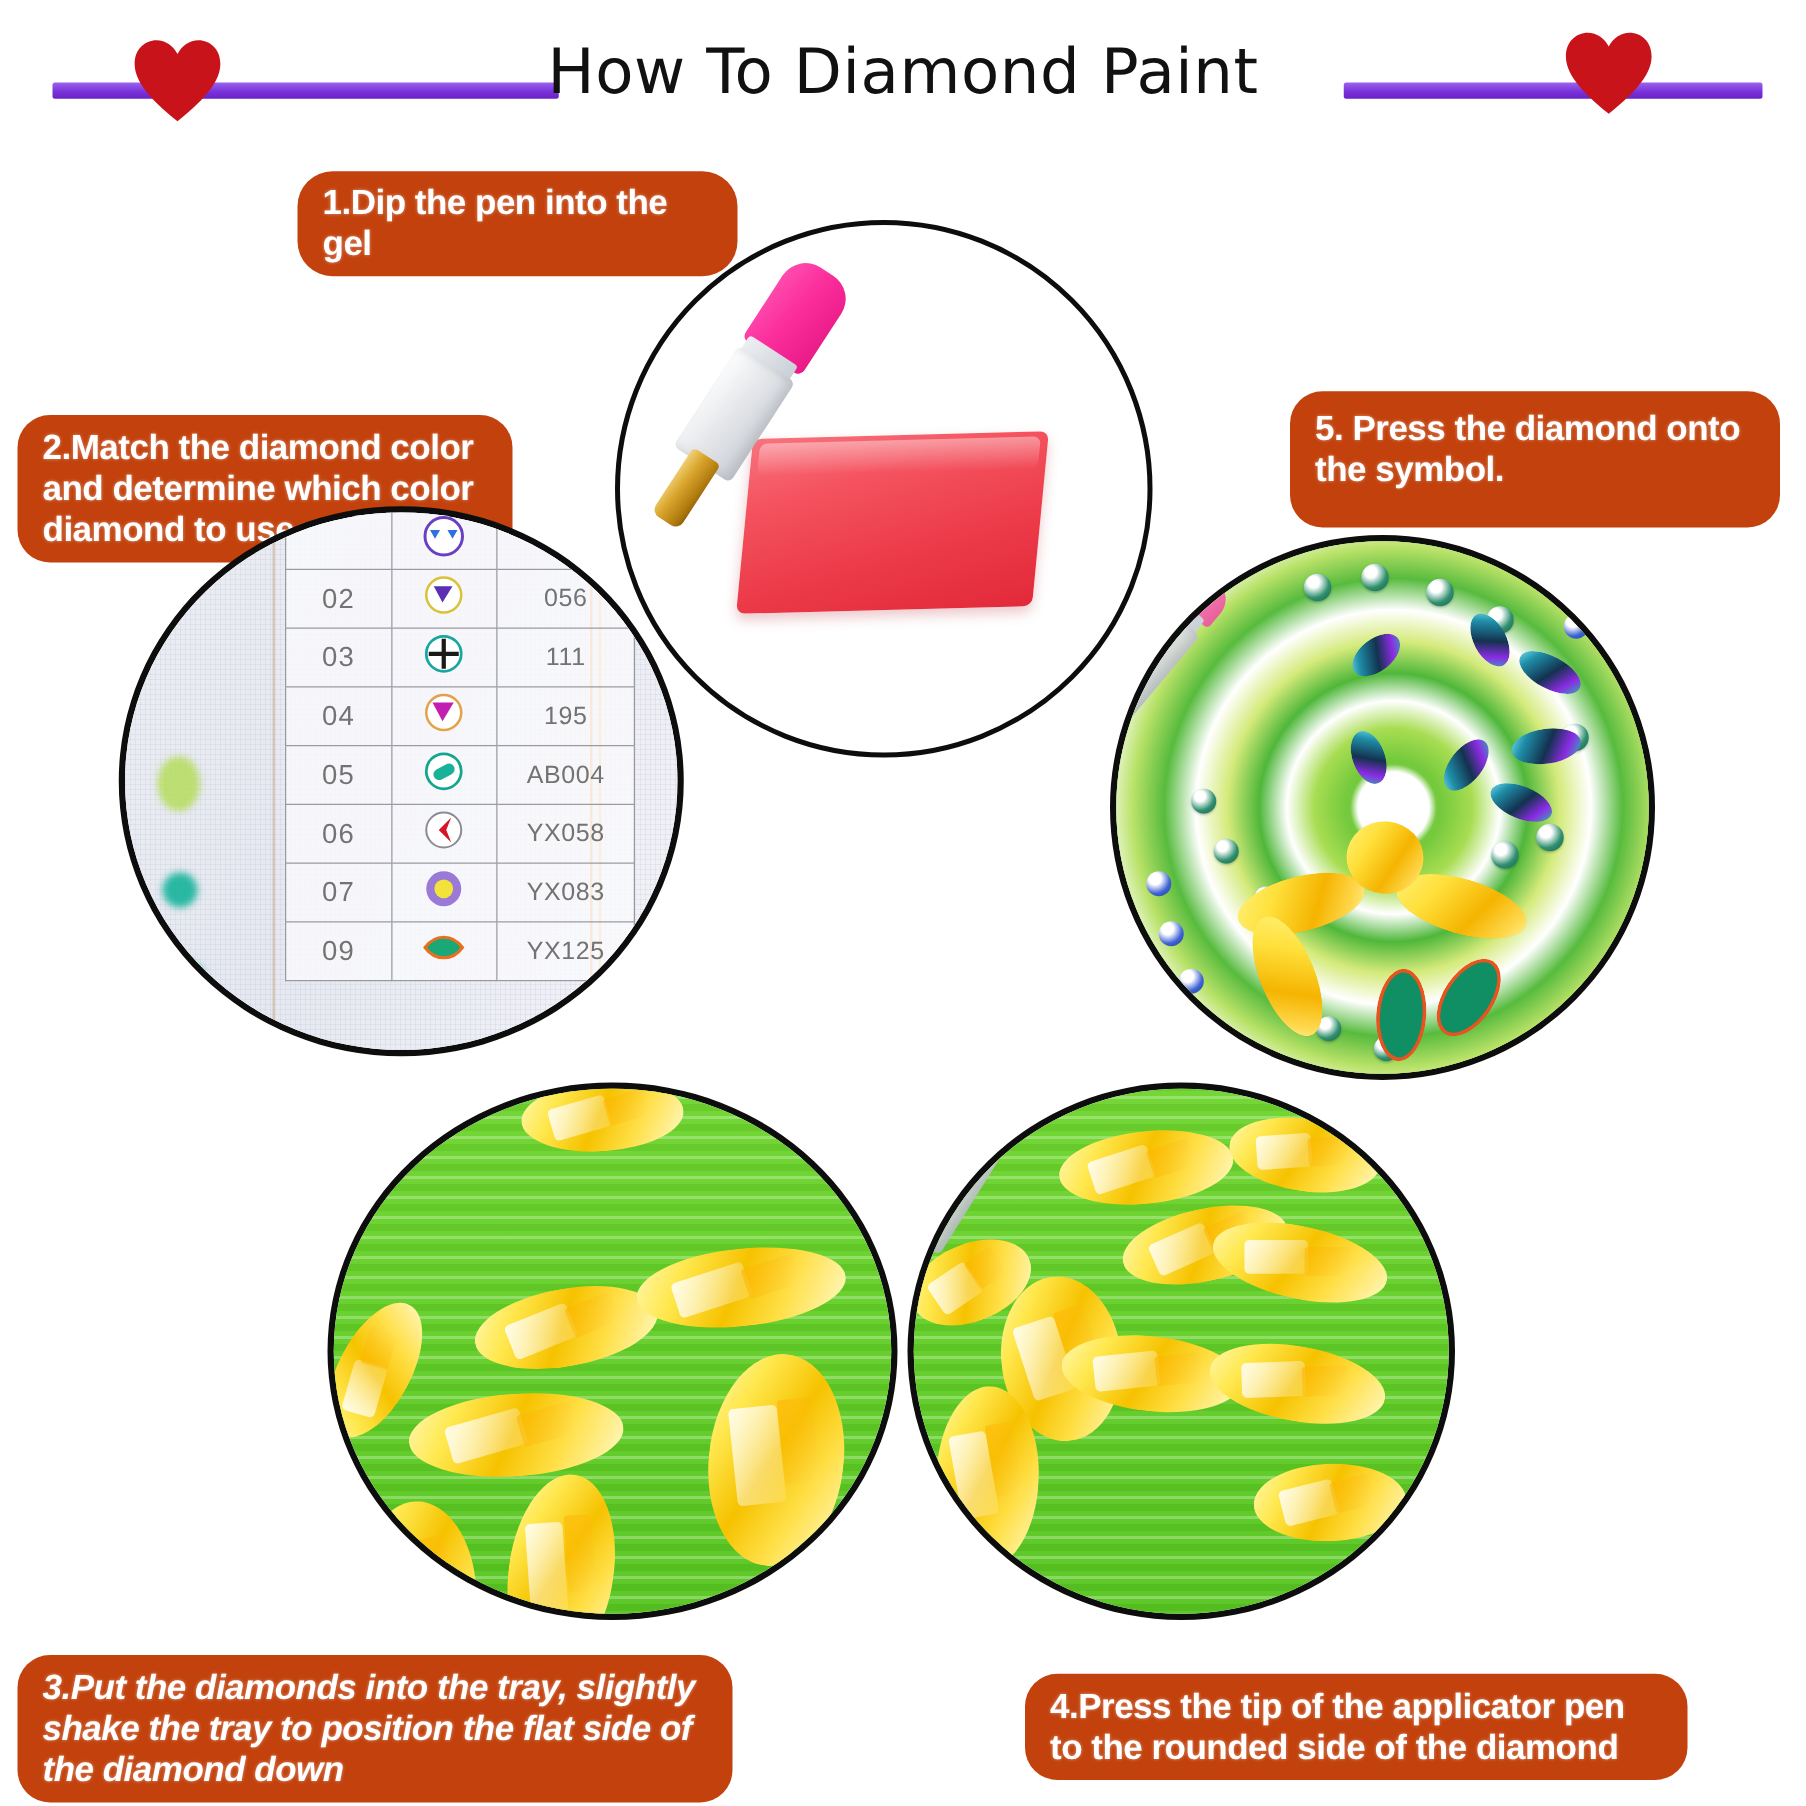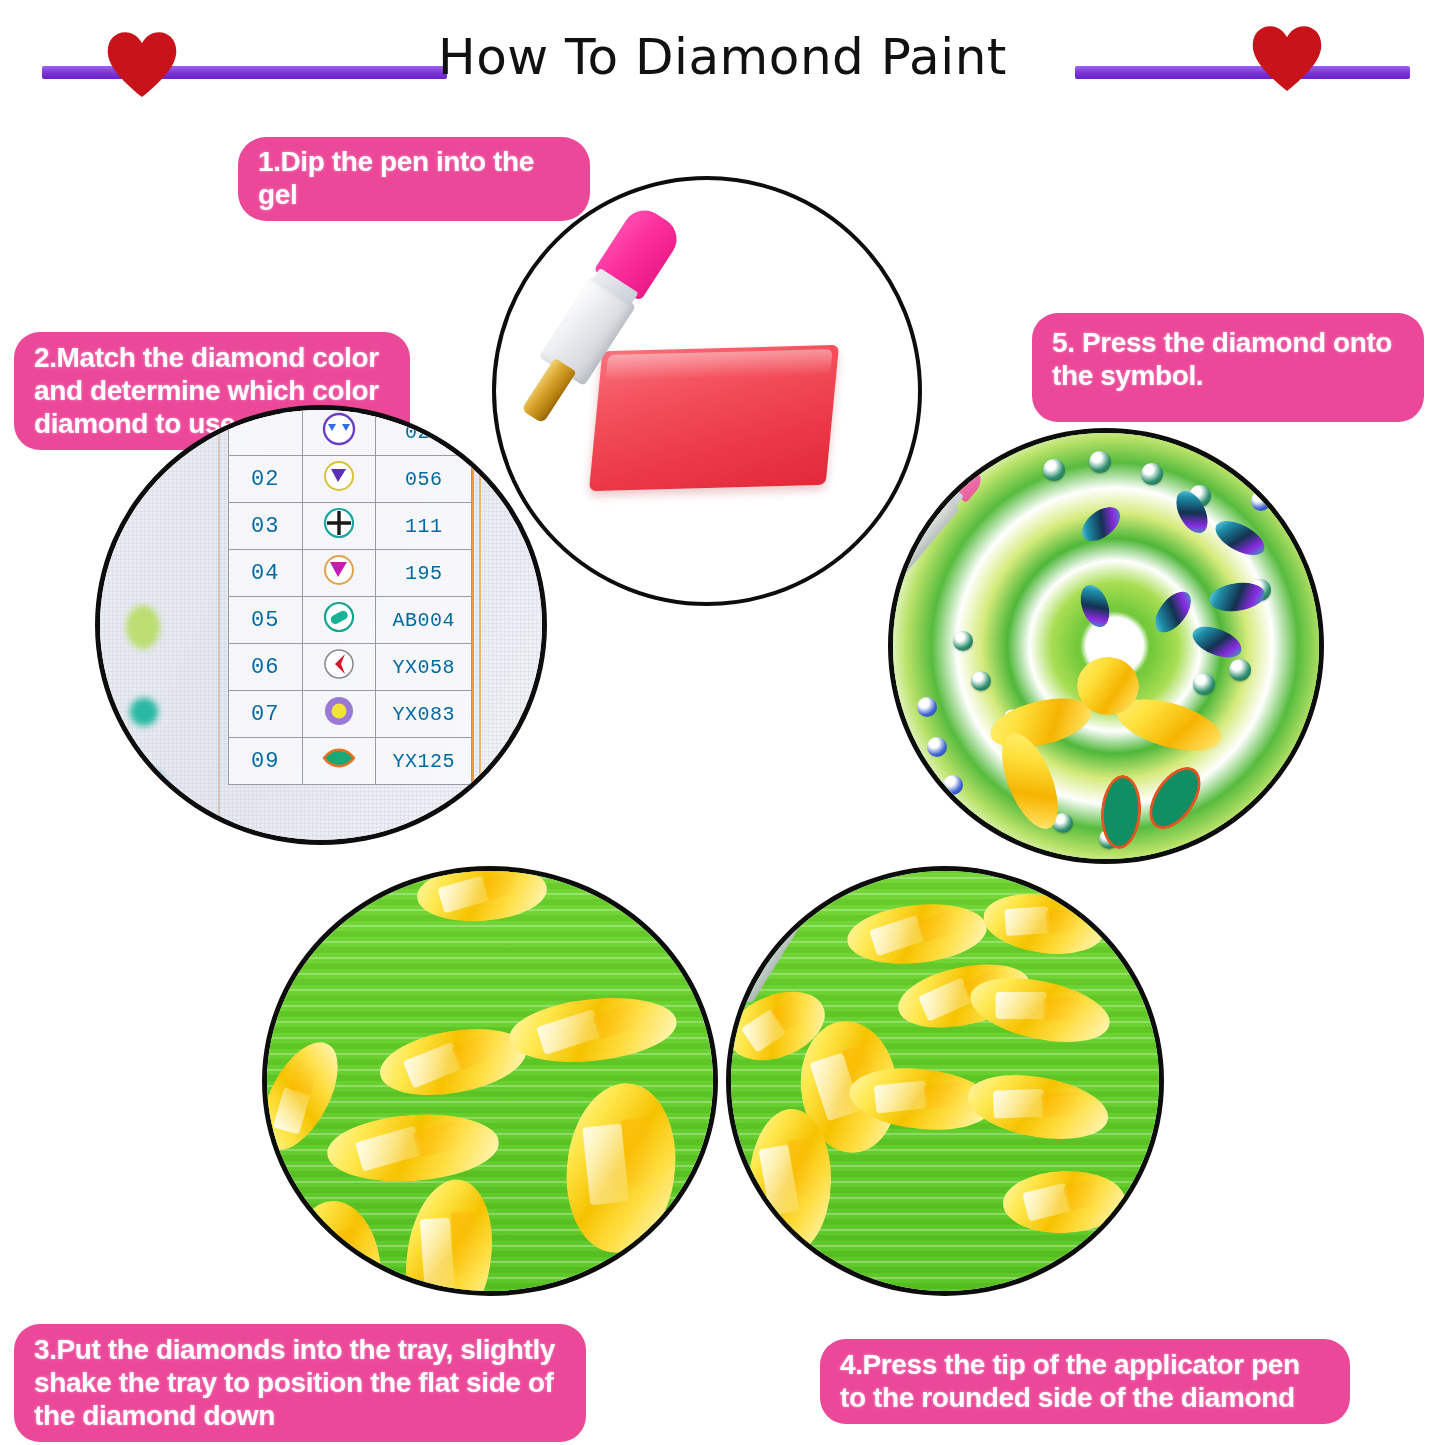--- a/index.html
+++ b/index.html
@@ -31,34 +31,34 @@
     position:absolute; left:0; top:28px; width:1445px;
     text-align:center;
     font-family:"DejaVu Sans", sans-serif;
     font-size:50px; font-weight:400; color:#111111;
     letter-spacing:0.5px; white-space:nowrap;
   }
 
   
   .pill {
     position:absolute;
-    background:#ec4899;
+    background:#c2410c;
     border-radius:26px;
     color:#ffffff;
     font-family:"Liberation Sans", sans-serif;
     font-weight:bold;
     line-height:1.18;
     text-shadow:0 0 3px rgba(255,255,255,0.45);
     padding:9px 20px 10px 20px;
     letter-spacing:-0.4px;
   }
   .pill.p1 { left:238px; top:137px;  width:352px; font-size:28px; border-radius:28px; padding-top:8px; }
   .pill.p2 { left:14px;  top:288px;  width:396px; font-size:28px;margin-top:44px; }
   .pill.p5 { left:1032px;top:313px;  width:392px; font-size:28px; padding-top:13px; padding-bottom:30px; }
-  .pill.p3 { left:14px;  top:1324px; width:572px; font-size:28px; }
+  .pill.p3 { left:14px;  top:1324px; width:572px; font-size:28px;font-style:italic; }
   .pill.p4 { left:820px; top:1339px; width:530px; font-size:28px; }
 
   
   .circle {
     position:absolute; border-radius:50%;
     border:5px solid #0d0d0d; overflow:hidden;
     background:#ffffff;
   }
 
   
@@ -115,24 +115,24 @@
   .c2 .blotch { position:absolute; border-radius:50%; filter:blur(3px); }
   .c2 .b1 { left:26px; top:195px; width:34px; height:44px; background:#b5dc5c; opacity:.85; }
   .c2 .b2 { left:30px; top:288px; width:28px; height:28px; background:#16b39a; opacity:.9; }
   .c2 .b3 { left:38px; top:360px; width:26px; height:26px; background:#1ab6a0; opacity:.85; }
   .c2 .vline { position:absolute; top:0; bottom:0; width:2px; }
   .c2 .vl1 { left:118px; background:rgba(190,160,120,.45); }
   .c2 .vl2 { left:372px; background:#f09a3e; }
   .c2 .vl3 { left:379px; background:#f4b46a; }
 
   .chart {
-    position:absolute; left:128px; top:-2px; width:244px;
+    position:absolute; left:128px; top:-2px; width:280px;
     border-collapse:collapse;
-    font-family:Liberation Mono, monospace;
-    color:#0369a1;
+    font-family:Liberation Sans, sans-serif;
+    color:#737373;
     background:rgba(250,250,253,.82);
   }
   .chart tr { height:47px; }
   .chart td {
     border:1px solid #9a9aa2;
     text-align:center; vertical-align:middle;
     font-size:21px; letter-spacing:1px;
   }
   .chart td.num  { width:74px; font-size:22px; }
   .chart td.sym  { width:74px; }

